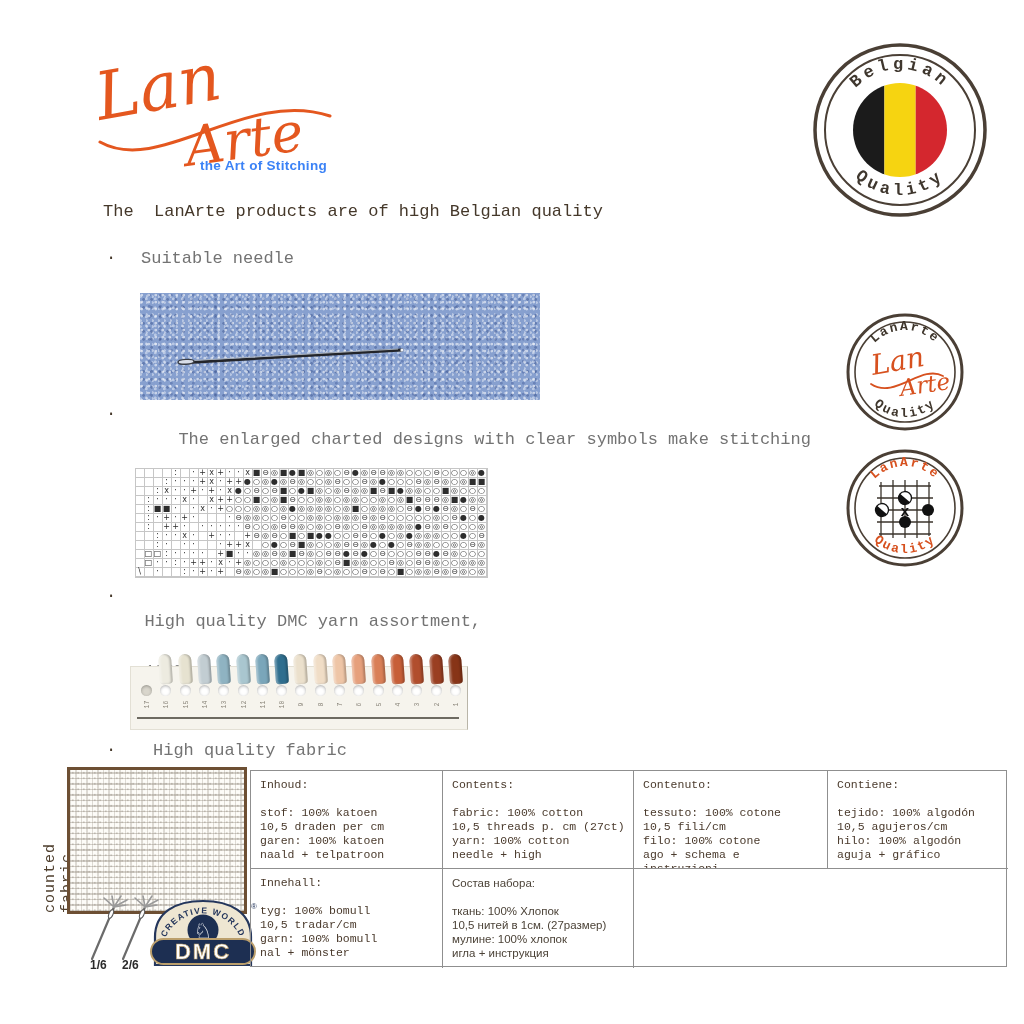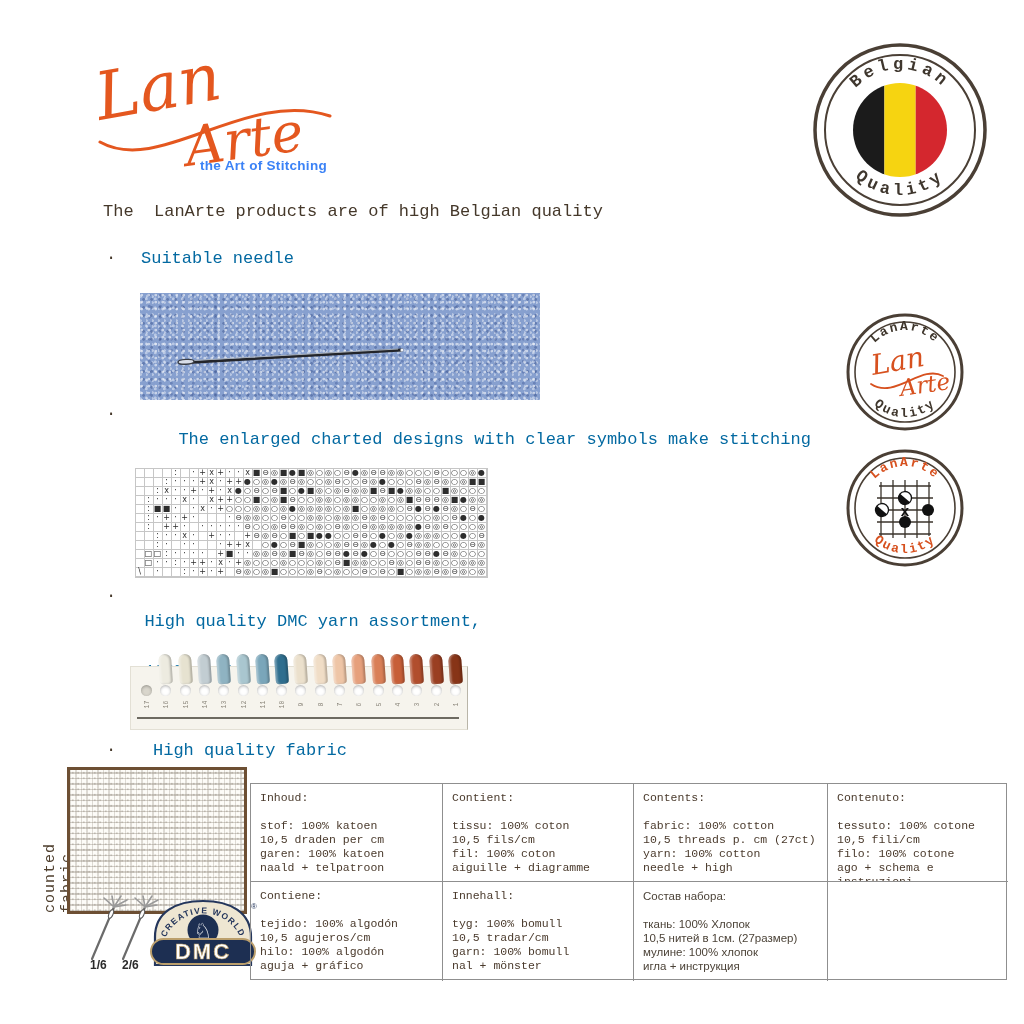--- a/index.html
+++ b/index.html
@@ -8,21 +8,21 @@
   .abs{position:absolute;}
 
   
   .logo-svg{left:96px;top:36px;}
   .tagline{left:200px;top:158px;font-family:"Liberation Sans",sans-serif;
            font-size:13.5px;font-weight:bold;color:#3b82f6;letter-spacing:.3px;}
 
   
   .heading{left:103px;top:202px;font-size:17px;white-space:pre;color:#45382a;}
   .bullet-dot{font-size:17px;color:#45382a;}
-  .bullet-text{font-size:17px;line-height:25px;color:#0369a1;white-space:pre;}
+  .bullet-text{font-size:17px;line-height:25px;color:#737373;white-space:pre;}
 
   
   .needle-photo{left:140px;top:293px;width:400px;height:107px;background-color:#87a0cf;
     background-image:
       radial-gradient(circle at 25% 30%, rgba(255,255,255,.55) 1px, transparent 1.7px),
       radial-gradient(circle at 70% 65%, rgba(235,240,250,.5) 1px, transparent 1.8px),
       radial-gradient(circle at 45% 80%, rgba(45,70,130,.4) 1px, transparent 1.7px),
       radial-gradient(circle at 85% 20%, rgba(50,75,140,.35) 1px, transparent 1.8px),
       radial-gradient(circle at 10% 60%, rgba(255,255,255,.4) 1px, transparent 1.6px);
     background-size:7px 7px,9px 9px,8px 8px,11px 11px,6px 6px;}
@@ -58,21 +58,21 @@
     background-color:#fdfcf8;
     background-image:
       repeating-linear-gradient(0deg, rgba(120,110,95,.30) 0 1.2px, transparent 1.2px 5.5px),
       repeating-linear-gradient(90deg, rgba(120,110,95,.24) 0 1.2px, transparent 1.2px 5.5px),
       radial-gradient(circle, rgba(95,85,70,.25) 28%, transparent 30%);
     background-size:auto,auto,5.5px 5.5px;}
 
   
   .info-table{left:250px;top:770px;width:757px;height:197px;display:grid;
     grid-template-columns:192px 191px 194px 180px;grid-template-rows:98px 99px;
-    border:1px solid #8f8f8f;box-sizing:border-box;margin-top:13px;}
+    border:1px solid #8f8f8f;box-sizing:border-box;}
   .info-cell{border-right:1px solid #8f8f8f;border-bottom:1px solid #8f8f8f;
     box-sizing:border-box;padding:7px 6px 0 9px;font-size:11.5px;line-height:14px;
     color:#4a3a2c;overflow:hidden;}
   .info-cell:nth-child(4n){border-right:none;}
   .info-cell:nth-child(n+5){border-bottom:none;}
   .info-cell .cell-heading{margin-bottom:14px;}
   .info-cell.sans{font-family:"Liberation Sans",sans-serif;color:#4c4338;}
 </style>
 </head>
 <body>
@@ -804,27 +804,20 @@
 
 <div class="abs info-table">
     <div class="info-cell">
       <div class="cell-heading">Inhoud:</div>
       <div>stof: 100% katoen</div>
       <div>10,5 draden per cm</div>
       <div>garen: 100% katoen</div>
       <div>naald + telpatroon</div>
     </div>
     <div class="info-cell">
-      <div class="cell-heading">Contient:</div>
-      <div>tissu: 100% coton</div>
-      <div>10,5 fils/cm</div>
-      <div>fil: 100% coton</div>
-      <div>aiguille + diagramme</div>
-    </div>
-    <div class="info-cell">
       <div class="cell-heading">Contents:</div>
       <div>fabric: 100% cotton</div>
       <div>10,5 threads p. cm (27ct)</div>
       <div>yarn: 100% cotton</div>
       <div>needle + high</div>
     </div>
     <div class="info-cell">
       <div class="cell-heading">Contenuto:</div>
       <div>tessuto: 100% cotone</div>
       <div>10,5 fili/cm</div>

